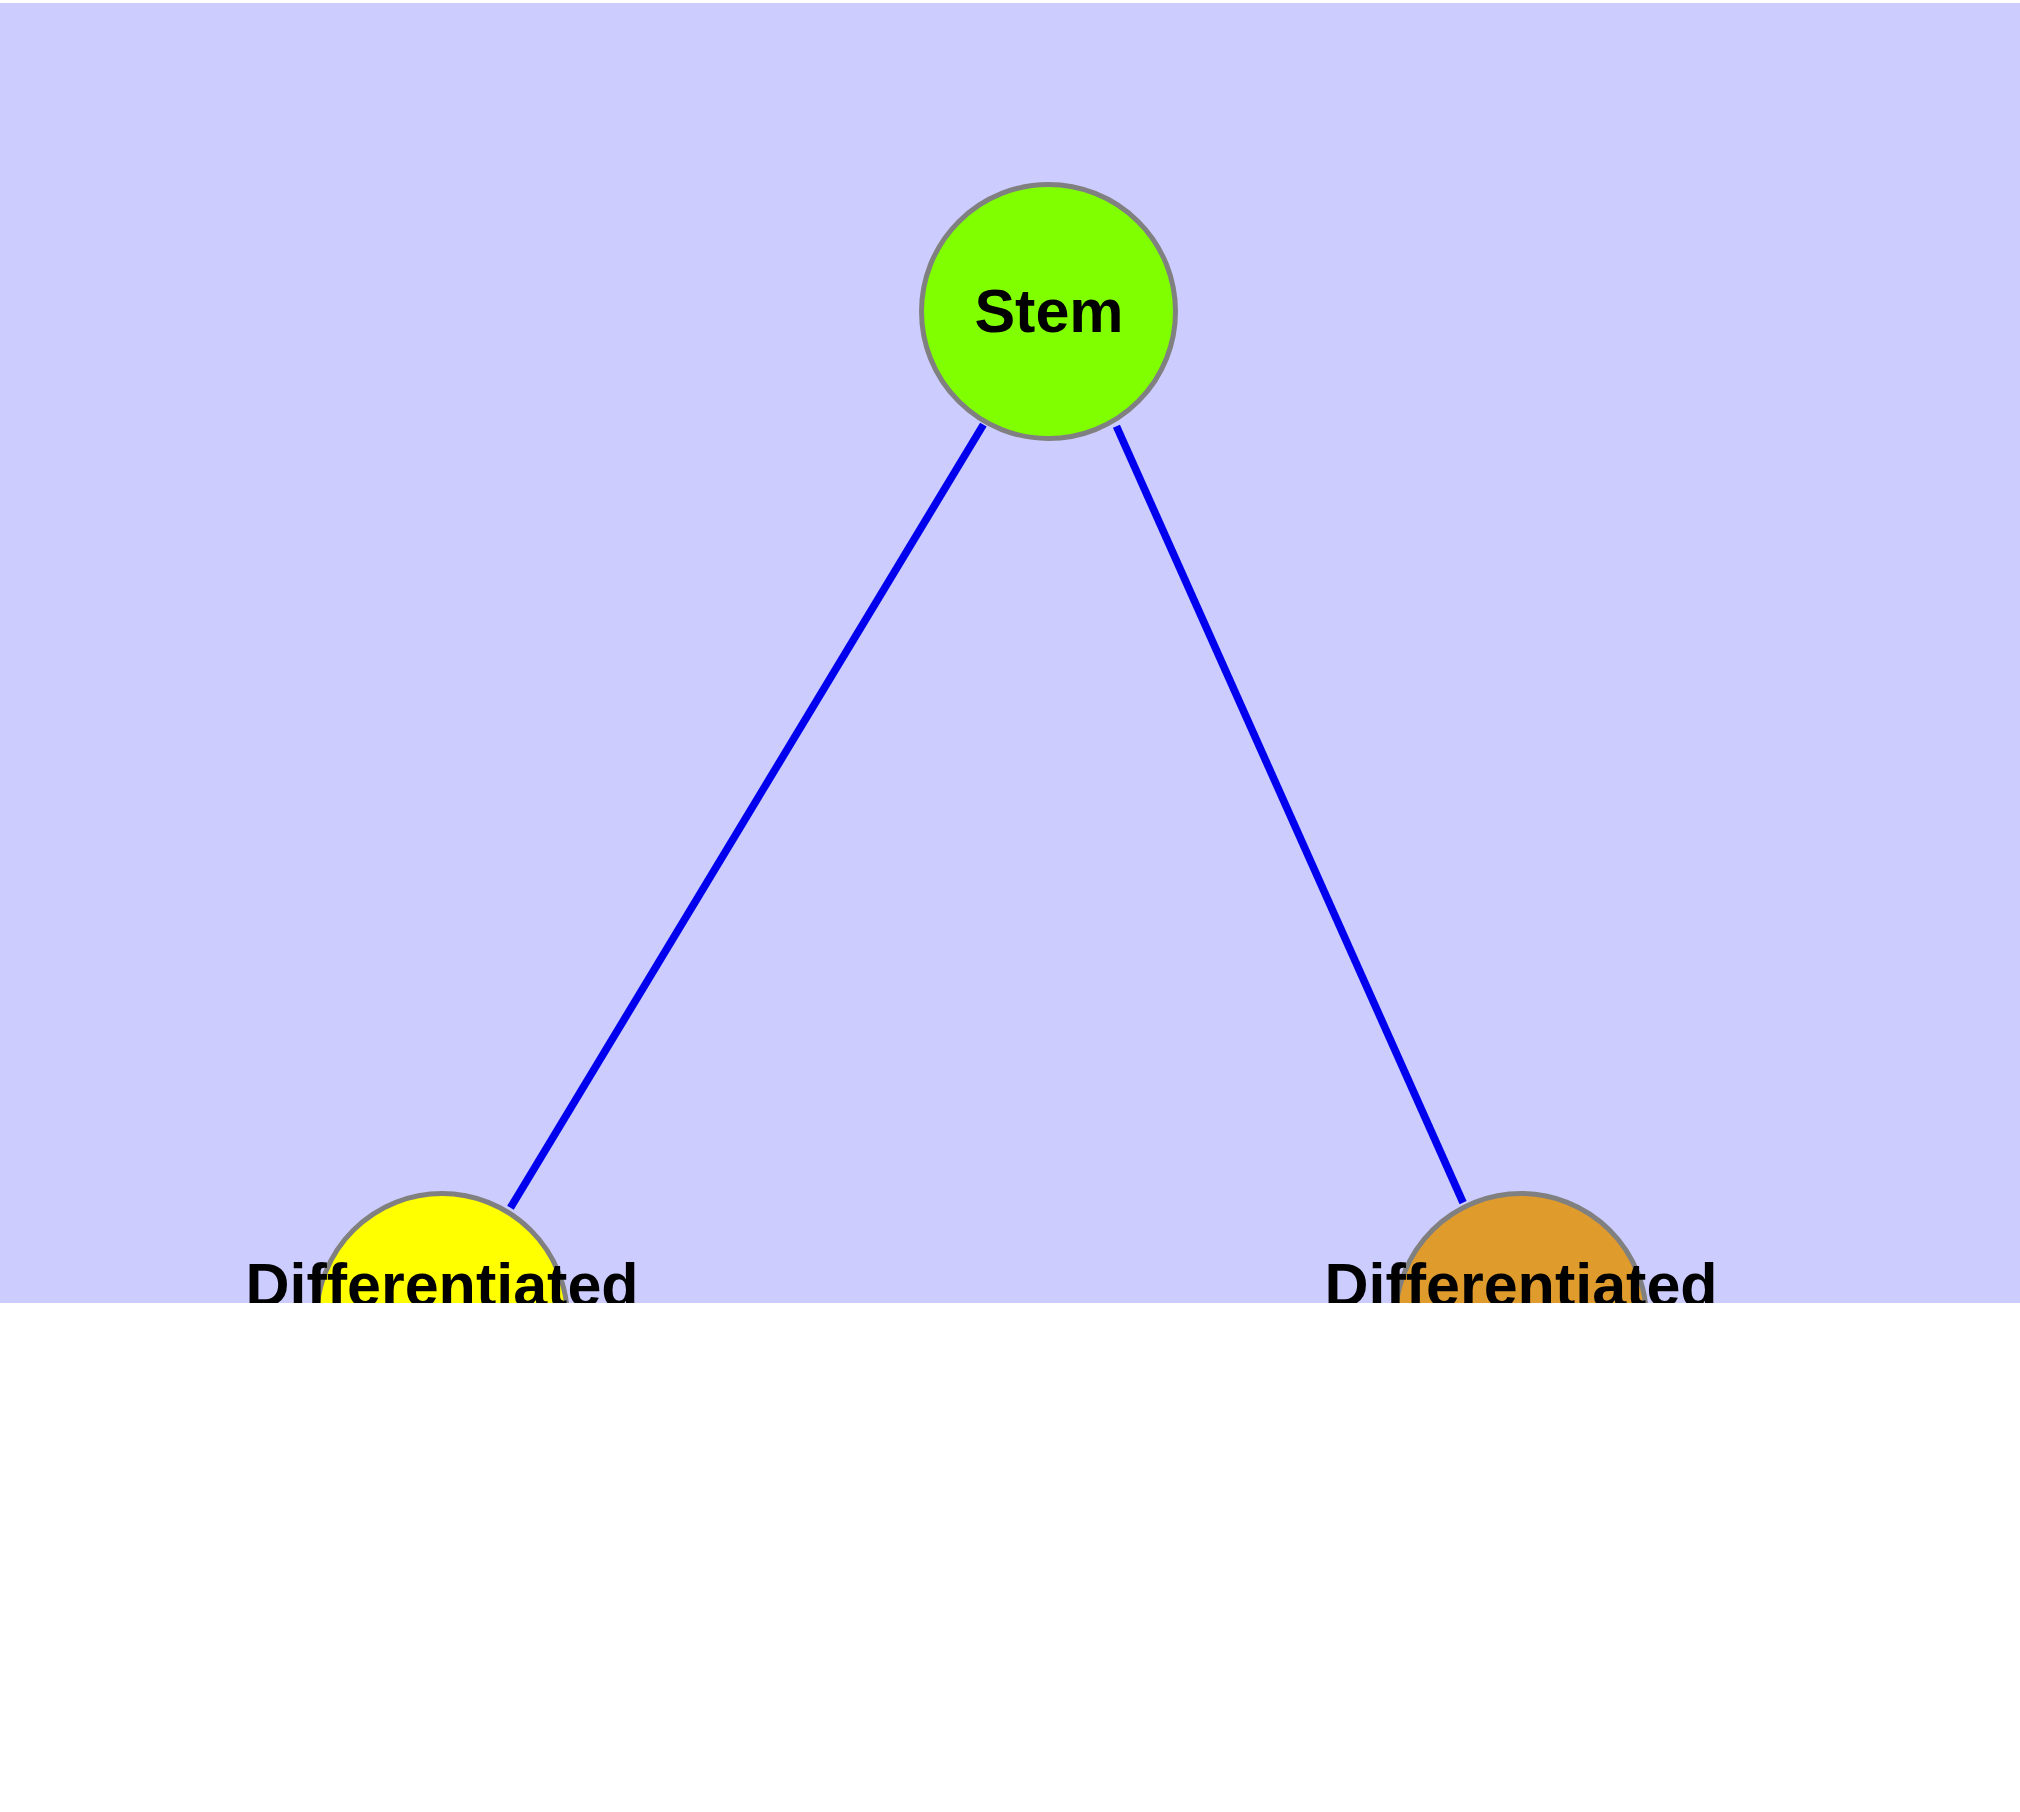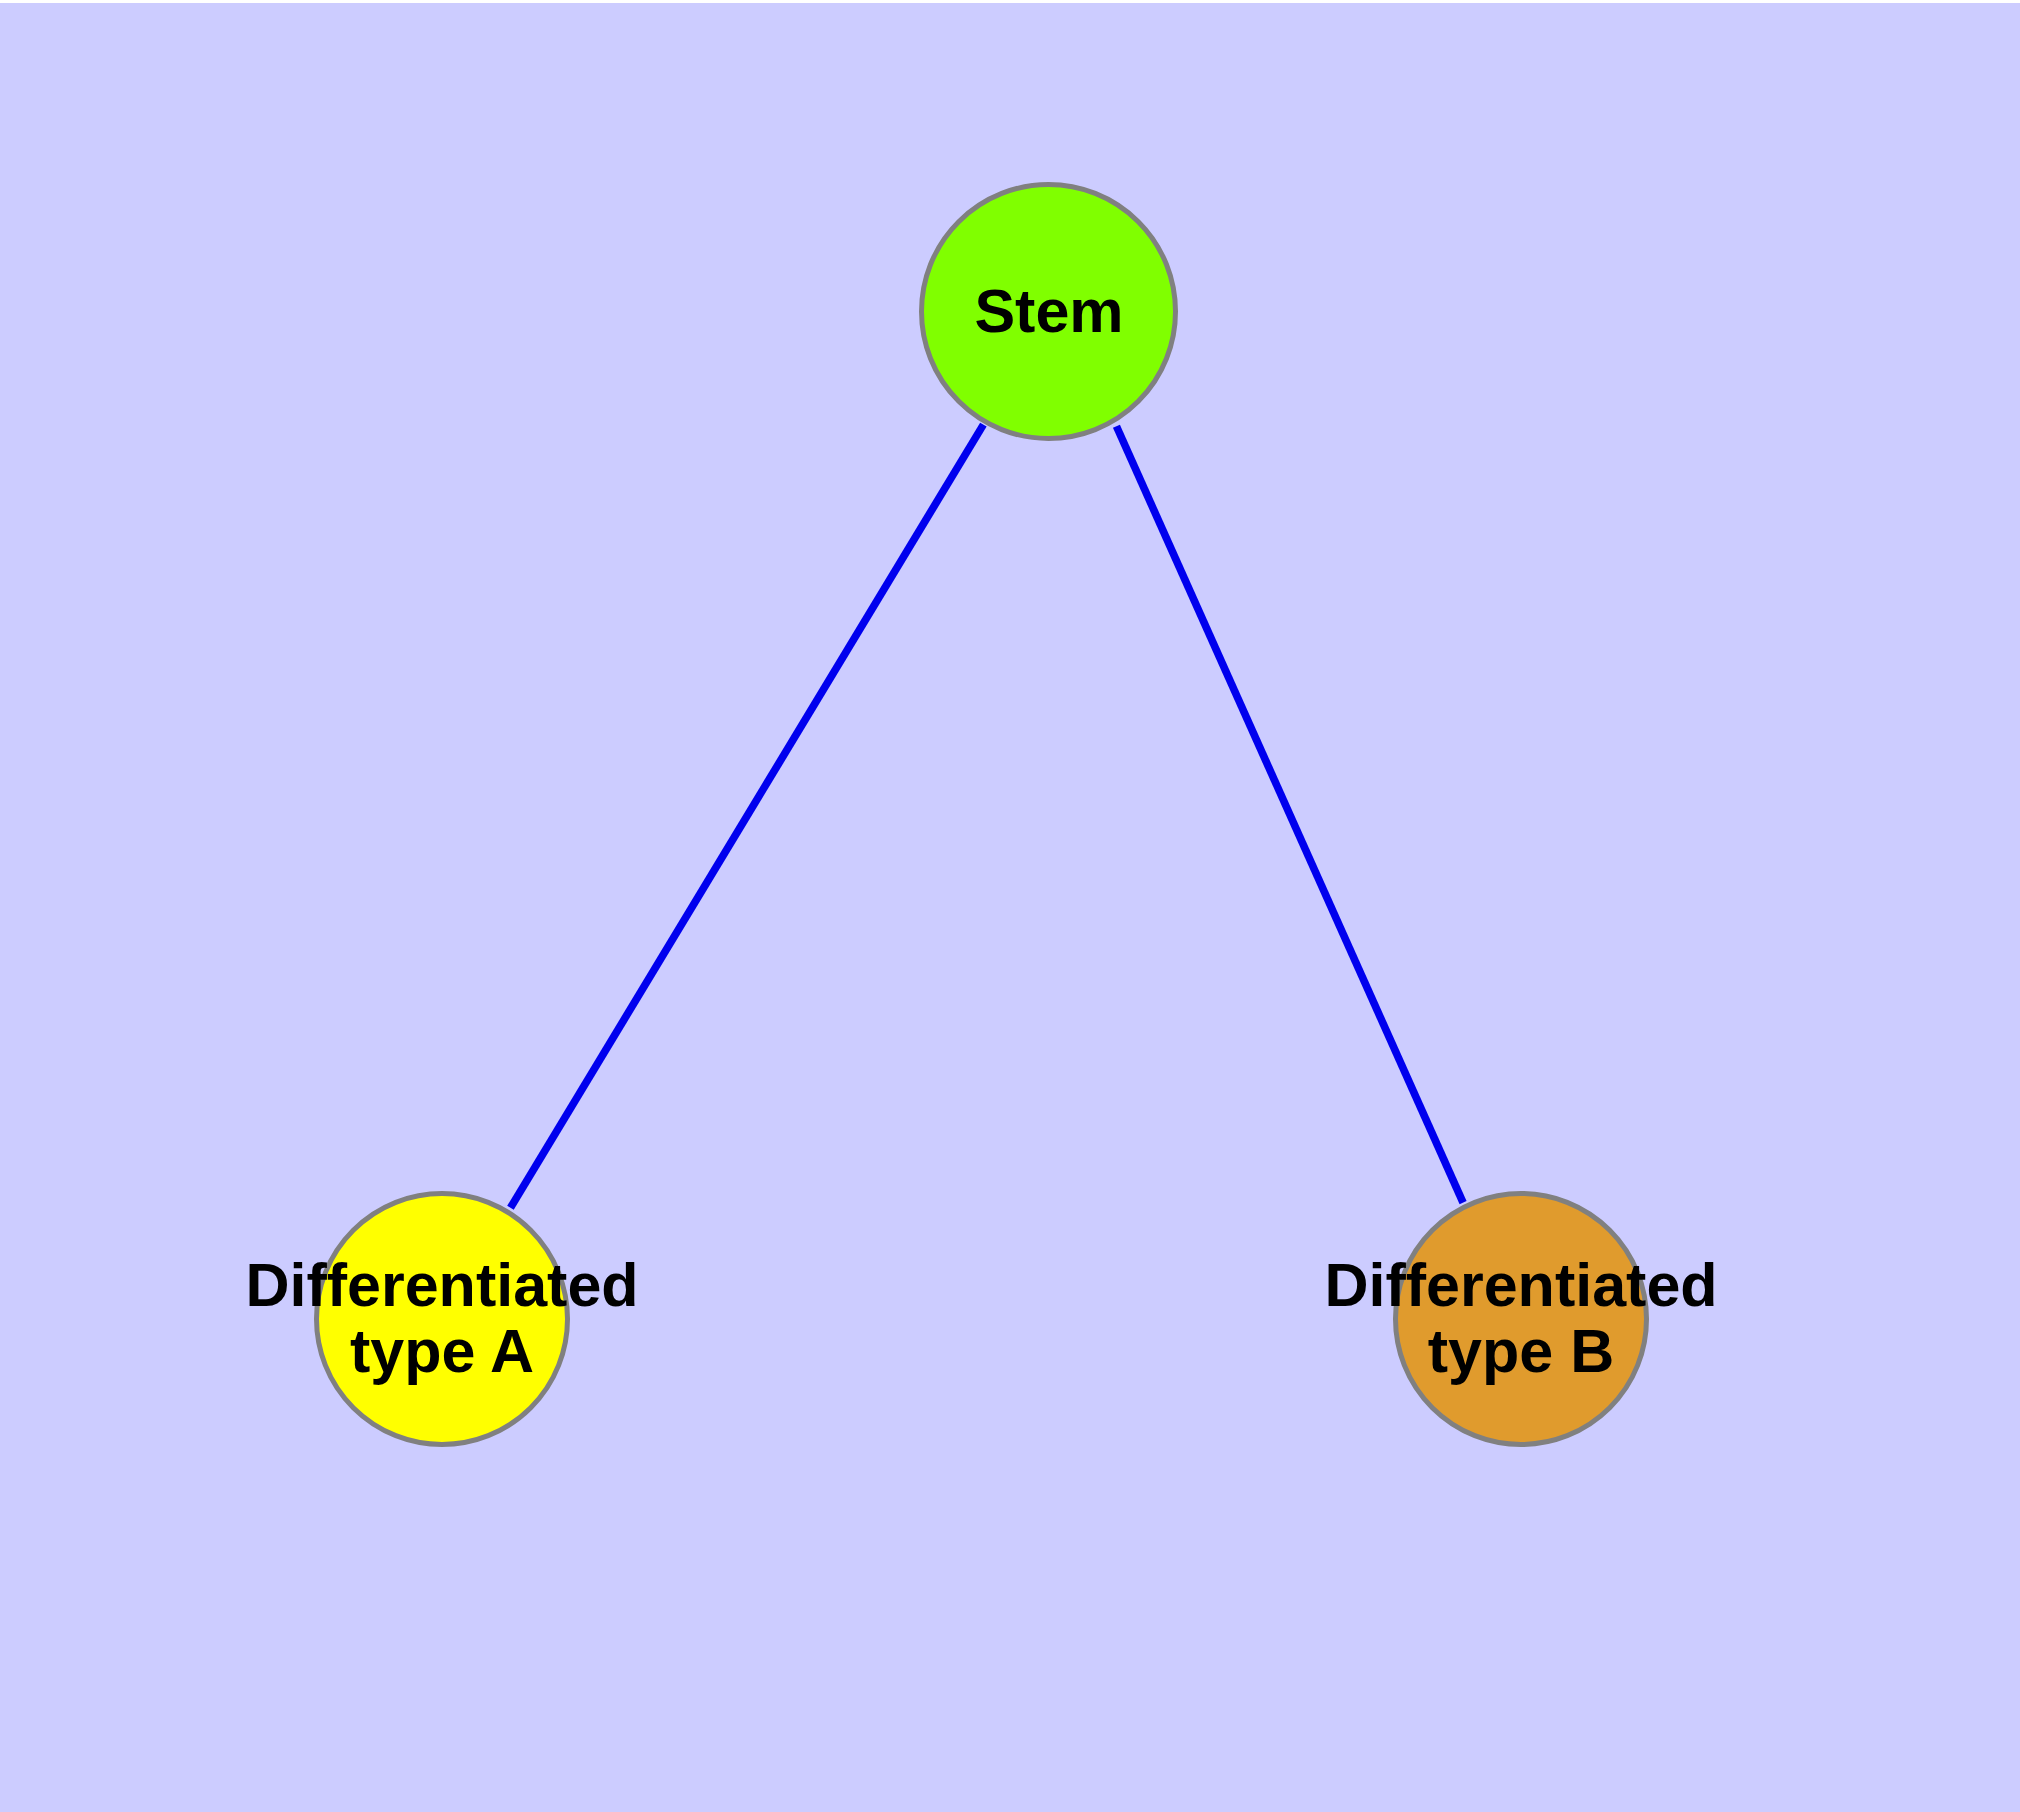--- a/index.html
+++ b/index.html
@@ -4,21 +4,21 @@
 <title>Cell Differentiation Graph</title>
 <style>
   html, body {
     margin: 0;
     padding: 0;
     background: #ffffff;
   }
   #canvas {
     position: relative;
     width: 2021px;
-    height: 1812px;
+    height: 1303px;
     overflow: hidden;
     background: #ffffff;
     font-family: "Liberation Sans", "DejaVu Sans", sans-serif;
   }
   #plot-background {
     position: absolute;
     left: 0;
     top: 2.5px;
     width: 2021px;
     height: 1810px;

